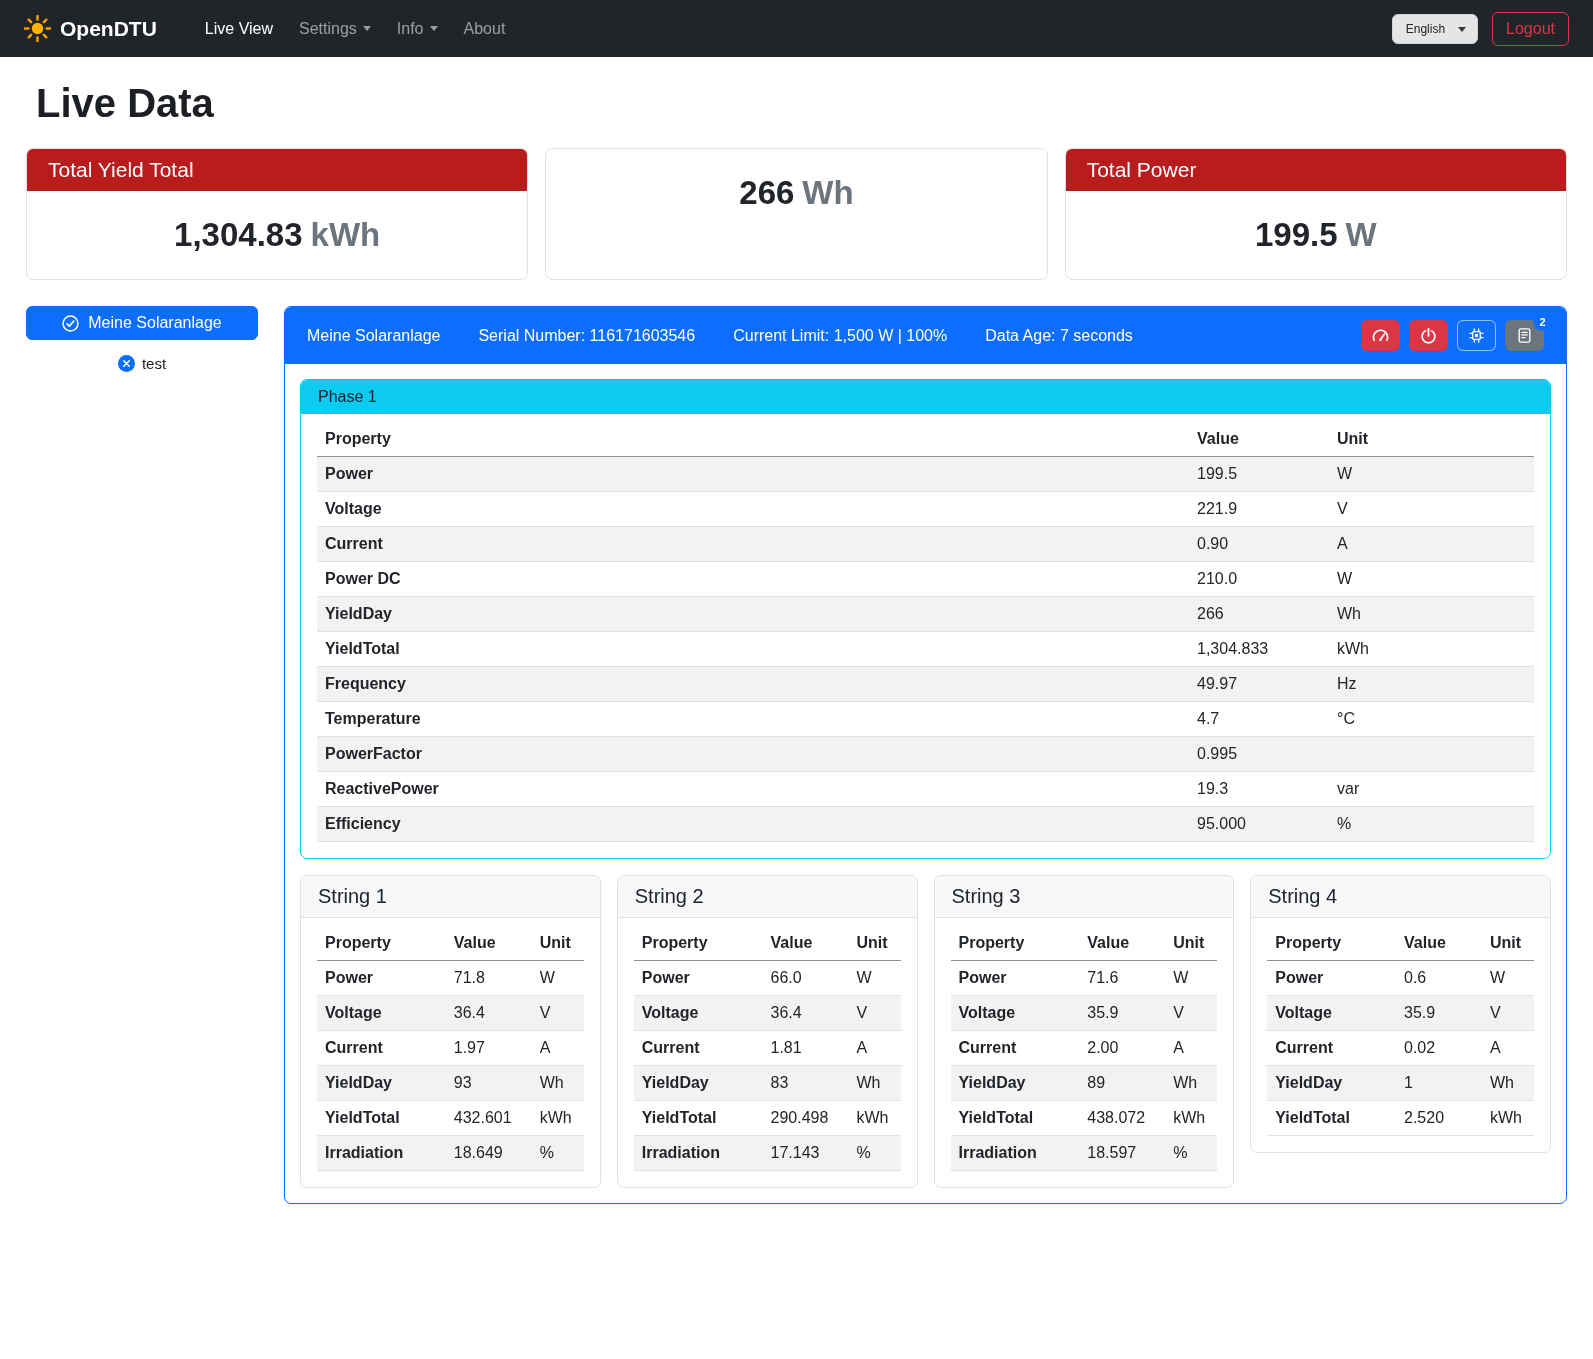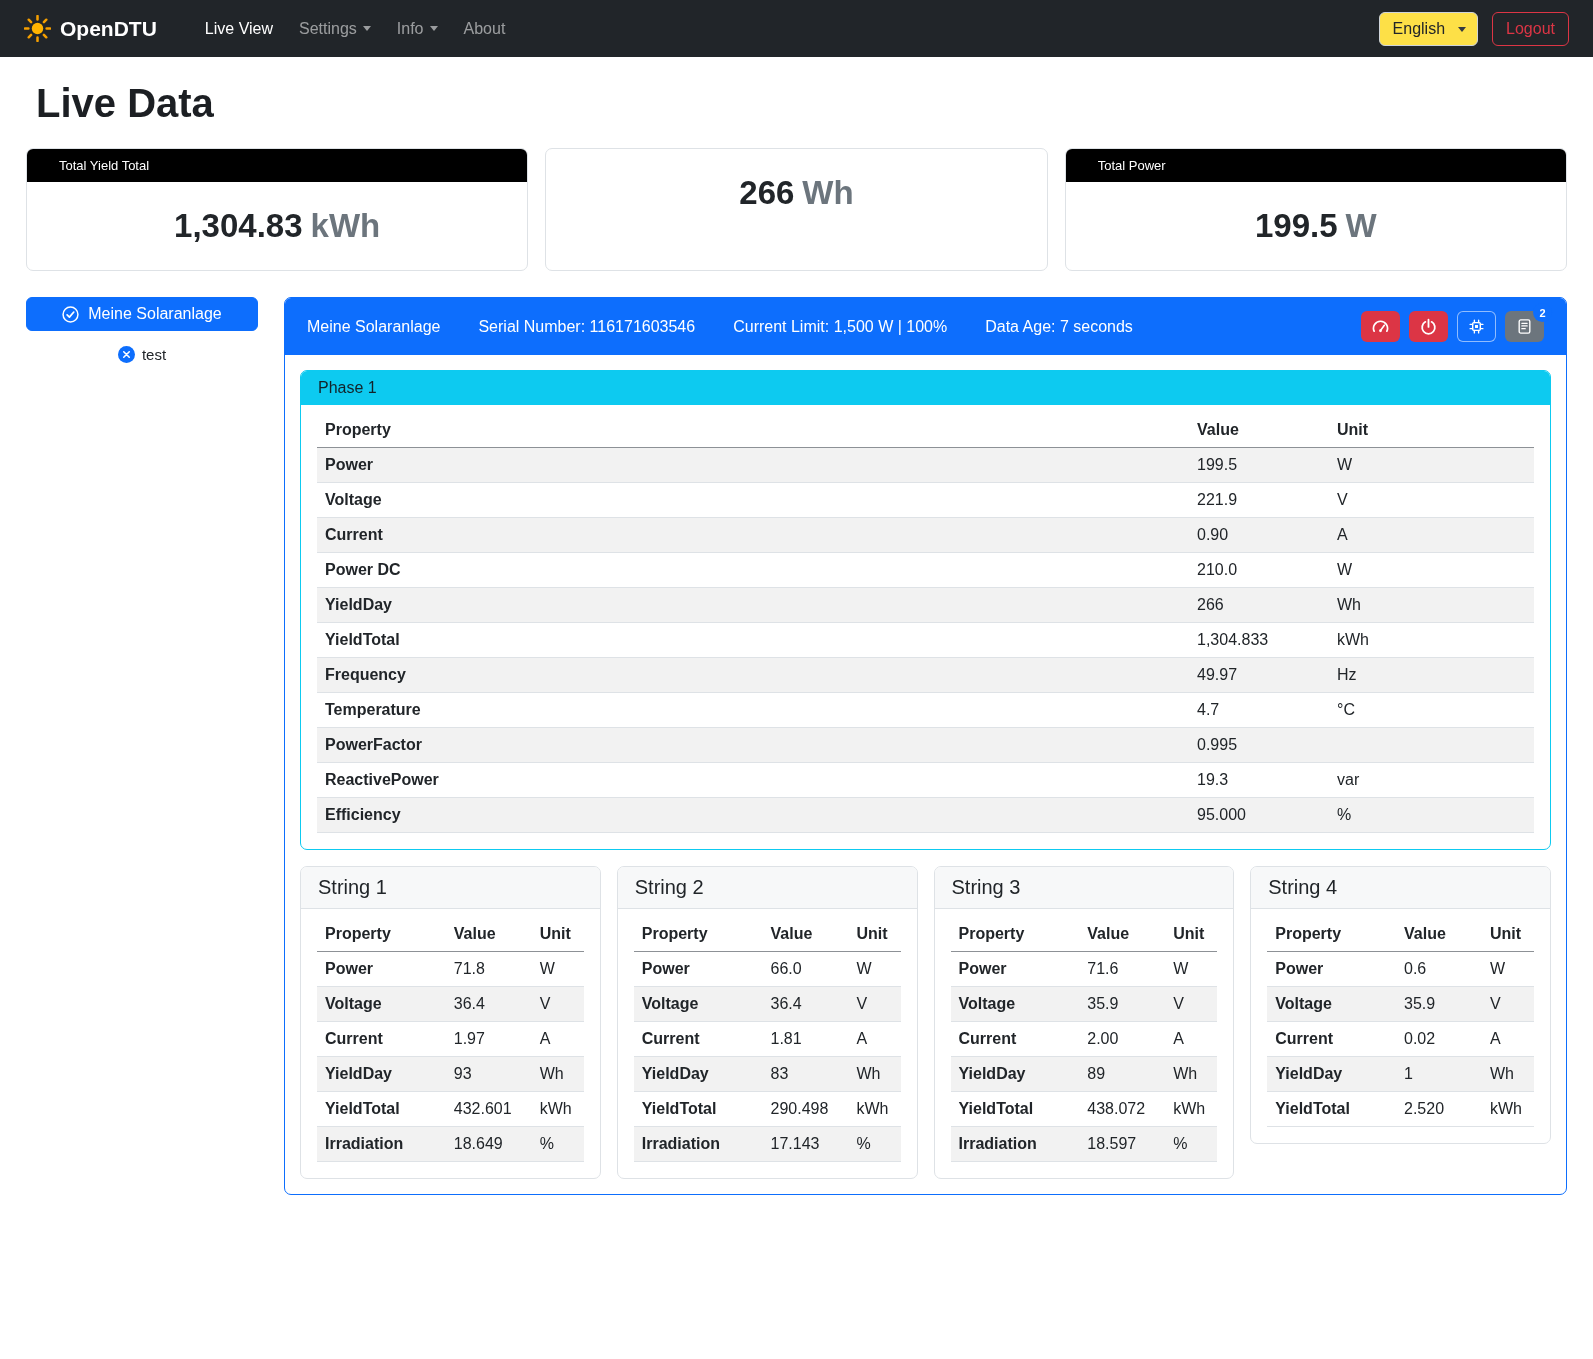--- a/index.html
+++ b/index.html
@@ -7,31 +7,31 @@
   body{background:#fff;font-family:"Liberation Sans",sans-serif;color:#212529;font-size:16px;min-width:1593px}
 
   
   .navbar{background:#212529;display:flex;align-items:center;height:57px;padding:0 24px}
   .brand{display:flex;align-items:center;gap:9px;color:#fff;font-size:21px;font-weight:600;margin-right:38px;cursor:pointer}
   .nav-links{display:flex;align-items:flex-start;gap:6px;flex:1}
   .nav-link{color:rgba(255,255,255,.55);padding:8px 10px;cursor:pointer;display:flex;align-items:center;gap:6px;text-decoration:none;font-size:16px}
   .nav-link.active{color:#fff}
   .caret{display:inline-block;width:0;height:0;border-left:4px solid transparent;border-right:4px solid transparent;border-top:5px solid currentColor}
   .nav-right{display:flex;align-items:center;gap:14px}
-  .lang-select{background:#fde047;border:1px solid #ced4da;border-radius:6px;padding:7px 32px 7px 13px;position:relative;color:#212529;cursor:pointer;font-size:16px}
+  .lang-select{background:#e5e5e5;border:1px solid #ced4da;border-radius:6px;padding:7px 32px 7px 13px;position:relative;color:#212529;cursor:pointer;font-size:12px}
   .lang-select .caret{position:absolute;right:11px;top:50%;margin-top:-2px;color:#343a40}
   .logout-btn{background:transparent;border:1px solid #dc3545;color:#dc3545;border-radius:6px;padding:7px 13px;font-size:16px;cursor:pointer;font-family:inherit}
 
   
   .container{padding:6px 26px 24px}
   h1{font-size:40px;font-weight:600;margin:18px 10px 22px;color:#1c1f23}
 
   .card{border:1px solid #dee2e6;border-radius:7px;overflow:hidden;background:#fff}
   .summary-row{display:grid;grid-template-columns:1fr 1fr 1fr;gap:17px;margin-bottom:26px}
-  .card-header-green{background:#000000;color:#fff;padding:9px 32px;font-size:13px}
+  .card-header-green{background:#b91c1c;color:#fff;padding:9px 21px;font-size:21px}
   .summary-body{padding:25px 16px;text-align:center;font-size:33px;font-weight:600}
   .summary-unit{color:#6c757d;margin-left:8px}
 
   .layout{display:flex;gap:26px;align-items:flex-start}
   .sidebar{width:232px;flex:none}
   .inverter-btn{width:100%;background:#0d6efd;color:#fff;border:1px solid #0d6efd;border-radius:6px;padding:7px 12px;font-size:16px;display:flex;align-items:center;justify-content:center;gap:9px;cursor:pointer;font-family:inherit}
   .test-item{margin-top:15px;display:flex;align-items:center;justify-content:center;gap:7px;color:#212529;cursor:pointer;font-size:15px}
 
   
   .panel{flex:1;border:1px solid #0d6efd;border-radius:7px;overflow:hidden;background:#fff}

